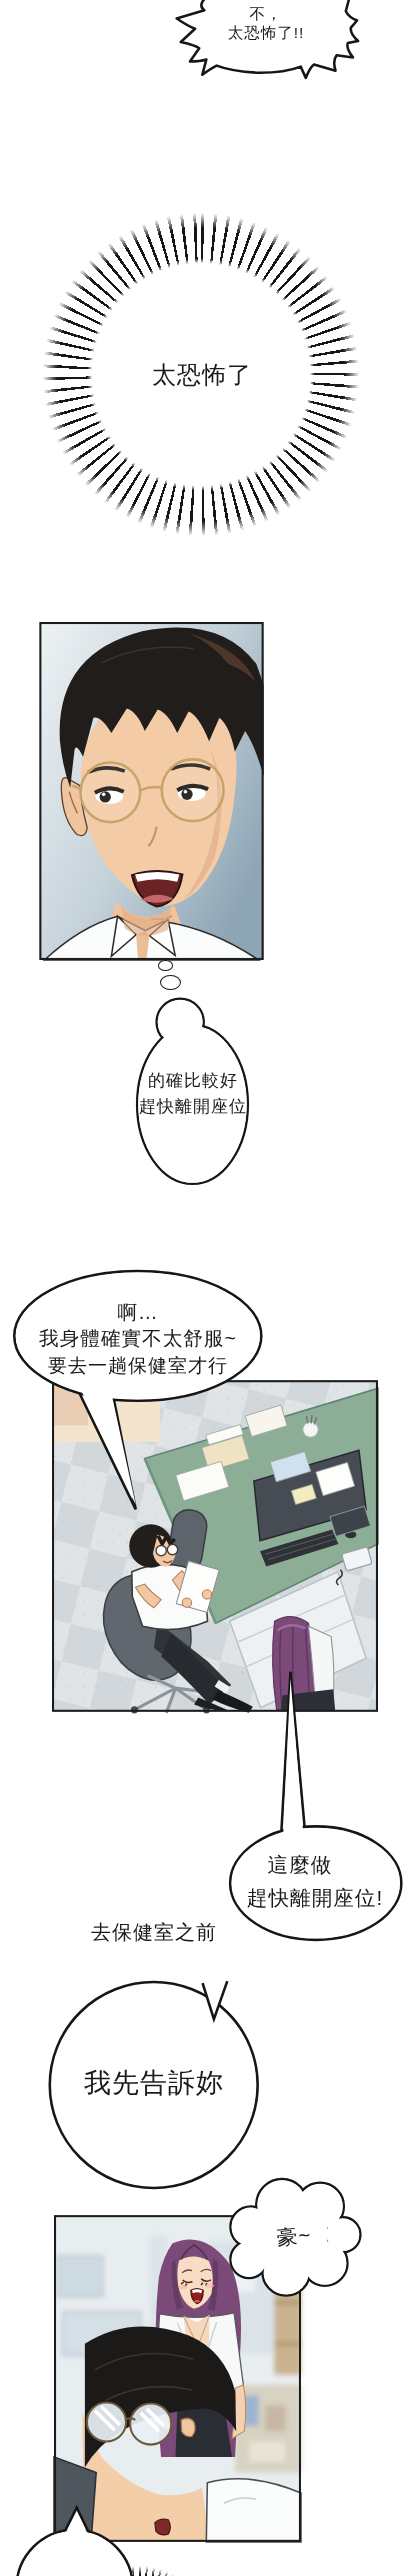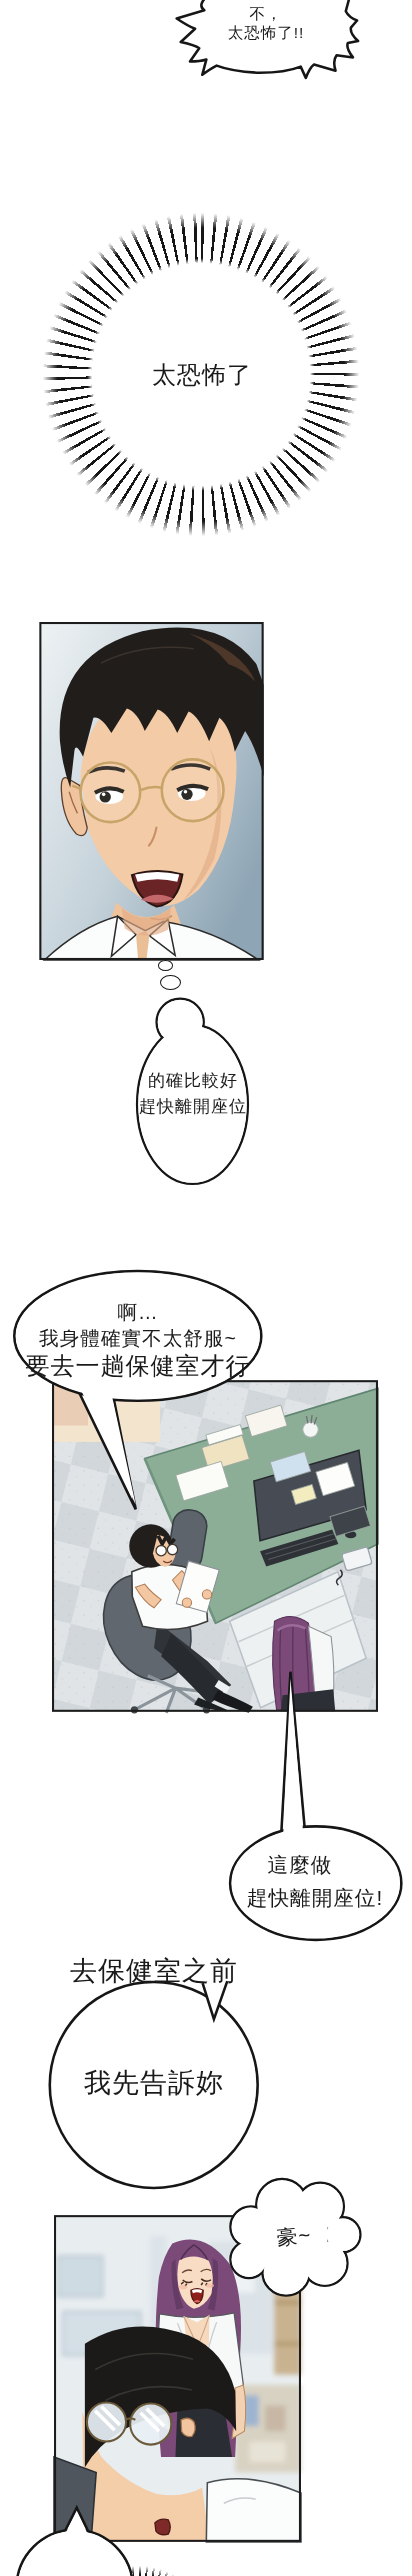--- a/index.html
+++ b/index.html
@@ -182,41 +182,41 @@
       <path d="M132,242 L242,469 L196,238 Z"></path>
         <ellipse cx="246" cy="132" rx="240" ry="126"></ellipse>
     </g>
     <g fill="#fff" stroke="none">
         <path d="M136,238 L242,460 L193,236 Z"></path>
         <ellipse cx="246" cy="132" rx="237" ry="123"></ellipse>
       </g>
   </svg>
   <div class="bt" style="left:138px;top:1312px;font-size:19.6px">啊…</div>
   <div class="bt" style="left:138px;top:1338px;font-size:19.6px">我身體確實不太舒服~</div>
-  <div class="bt" style="left:138px;top:1366px;font-size:24px">要去一趟保健室才行</div>
+  <div class="bt" style="left:138px;top:1366px;font-size:19px">要去一趟保健室才行</div>
 
   <svg class="abs" style="left:227px;top:1664px;width:178px;height:281px" viewBox="0 0 345 545">
     <g fill="#fff" stroke="#161616" stroke-width="5">
       <path d="M105,332 L123,15 L152,334 Z"></path>
         <ellipse cx="172" cy="425" rx="166" ry="110"></ellipse>
     </g>
     <g fill="#fff" stroke="none">
         <path d="M109,330 L123,28 L148,332 Z"></path>
         <ellipse cx="172" cy="425" rx="163" ry="107"></ellipse>
       </g>
   </svg>
   <div class="bt" style="left:300px;top:1865px;font-size:20.6px">這麼做</div>
   <div class="bt" style="left:315px;top:1898px;font-size:20.6px">趕快離開座位!</div>
 
   <svg class="abs" style="left:48px;top:1979px;width:214px;height:212px" viewBox="0 0 415 412">
     <ellipse cx="205" cy="206" rx="202" ry="200" fill="#fff" stroke="#161616" stroke-width="5"></ellipse>
     <path d="M300,8 L322,78 L348,4 Z" fill="#fff" stroke="none"></path>
     <path d="M300,8 L322,78 L348,4" fill="none" stroke="#161616" stroke-width="5"></path>
   </svg>
-  <div class="bt" style="left:154px;top:1972px;font-size:27px">去保健室之前</div>
+  <div class="bt" style="left:154px;top:1932px;font-size:20px">去保健室之前</div>
   <div class="bt" style="left:154px;top:2084px;font-size:27px">我先告訴妳</div>
 
   <svg class="abs" style="left:54px;top:2215px;width:247px;height:327px" viewBox="0 0 480 635">
     <defs>
         <filter id="b6" x="-20%" y="-20%" width="140%" height="140%">
           <feGaussianBlur stdDeviation="5"></feGaussianBlur>
         </filter>
       </defs>
     <rect width="480" height="635" fill="#e8edf0"></rect>
     <g filter="url(#b6)">

